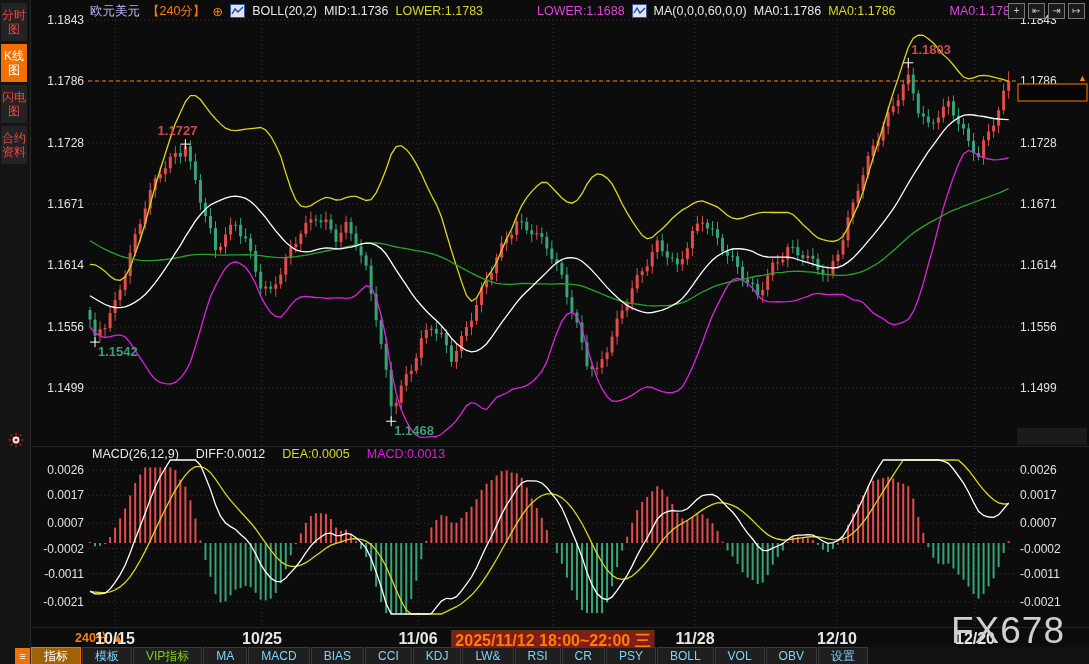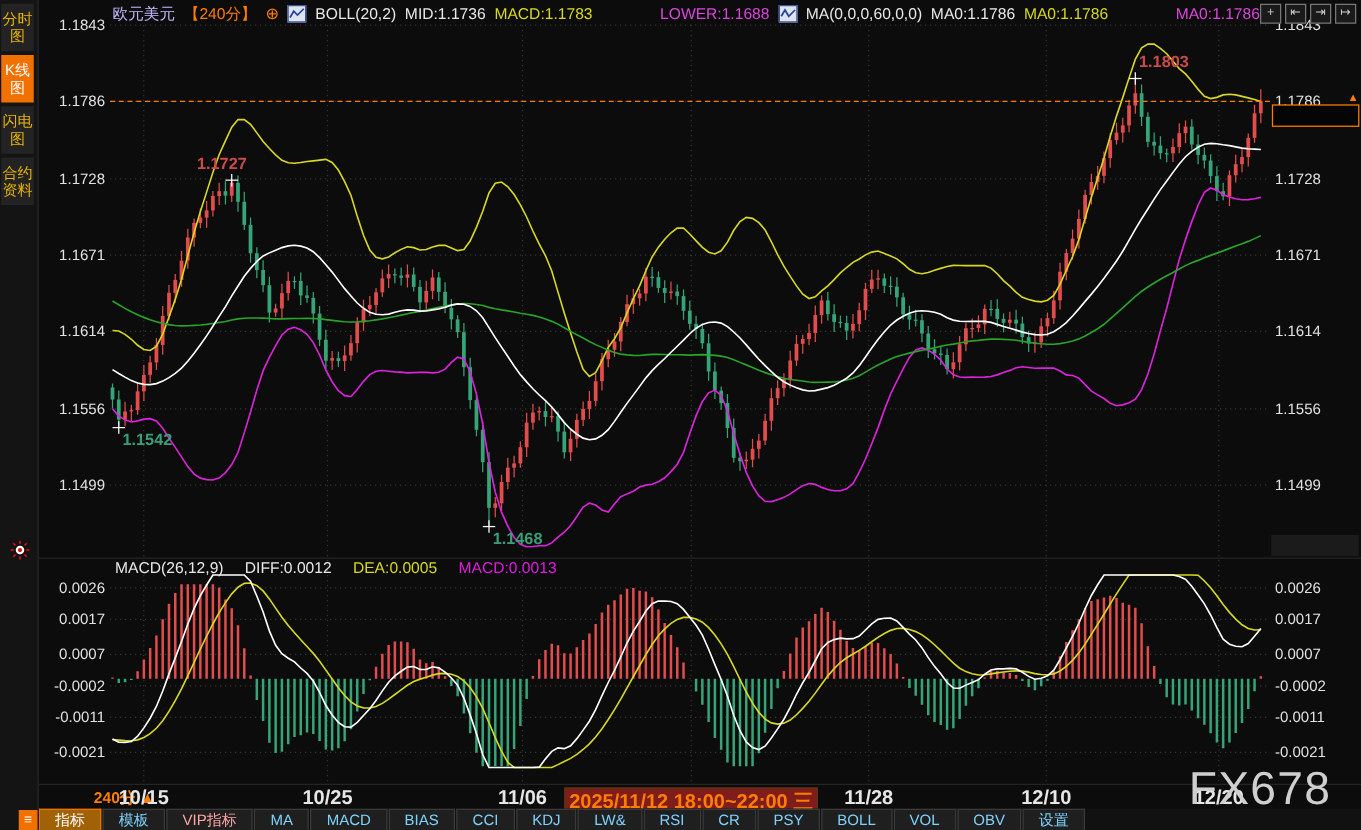--- a/index.html
+++ b/index.html
@@ -1,20 +1,20 @@
 <!DOCTYPE html>
 <html><head>
 <meta charset="utf-8">
 <style>
   html,body{margin:0;padding:0;background:#000;}
   .app{position:relative;width:1089px;height:664px;background:#0c0c0c;overflow:hidden;
        font-family:"Liberation Sans","DejaVu Sans",sans-serif;}
   
   .sidebar{position:absolute;left:0;top:0;width:30px;height:664px;background:#141414;border-right:1px solid #262626;z-index:5;}
-  .side-tab{width:26px;margin:3px 1px;padding:5px 0;text-align:center;color:#eab308;background:#232323;
+  .side-tab{width:26px;margin:3px 1px;padding:5px 0;text-align:center;color:#ef4444;background:#232323;
             font-size:12px;line-height:14px;cursor:pointer;word-break:break-all;}
   .side-tab.active{background:#f07000;color:#fff;}
   .side-alarm{position:absolute;left:8px;top:432px;width:16px;height:16px;}
   .side-gear{position:absolute;left:15px;top:648px;width:15px;height:16px;background:#f07000;color:#fff;
              font-size:11px;line-height:16px;text-align:center;}
   
   .header{position:absolute;left:90px;top:2px;height:18px;display:flex;align-items:center;gap:7px;
           font-size:12.5px;color:#e8e8e8;white-space:nowrap;z-index:4;}
   .hdr-orange{color:#ff7d00;}
   .hdr-yellow{color:#d8d820;}
@@ -30,21 +30,21 @@
   
   .xaxis-row{position:absolute;left:30px;top:629px;width:1059px;height:29px;z-index:4;}
   .period-label{position:absolute;left:45px;top:1px;color:#ff7d00;font-size:12.5px;font-weight:bold;cursor:pointer;}
   .x-label{position:absolute;transform:translateX(-50%);top:1px;font-size:16px;color:#e6e6e6;font-weight:bold;white-space:nowrap;}
   .x-label.hl{color:#ff7d00;background:#7f1d1d;border:1px solid #57380a;padding:0 3px;font-weight:bold;}
   
   .toolbar{position:absolute;left:31px;top:647px;width:1058px;height:17px;background:#111;display:flex;gap:1px;z-index:4;}
   .tb-item{padding:1px 12px 0 12px;background:#1f1f1f;border:1px solid #3a3a3a;border-bottom:none;color:#7dd3fc;
            font-size:12px;line-height:14px;cursor:pointer;white-space:nowrap;}
   .tb-item.active{background:#a16207;color:#fff;border-color:#f07000;}
-  .tb-item.vip{color:#fca5a5;}
+  .tb-item.vip{color:#84cc16;}
   .watermark{position:absolute;left:951px;top:610px;font-size:37px;color:#cfcfcf;z-index:5;pointer-events:none;
              font-family:"Liberation Sans","DejaVu Sans",sans-serif;letter-spacing:1px;}
   svg.chart{position:absolute;left:0;top:0;z-index:1;}
 </style>
 </head>
 <body>
 
 <div class="app">
 
   <svg id="chart" class="chart" width="1089" height="664">
@@ -720,21 +720,21 @@
     <span style="color:#c4b5fd;">欧元美元</span>
     <span class="hdr-orange">【240分】</span>
     <span class="hdr-plus">⊕</span>
     <span class="mini-chart-icon">
       <svg width="13" height="12">
           <polyline points="1,9 4,4 7,7 12,2" fill="none" stroke="#24459a" stroke-width="1.4"></polyline>
         </svg>
     </span>
     <span>BOLL(20,2)</span>
     <span>MID:1.1736</span>
-    <span class="hdr-yellow">MACD:1.1783</span>
+    <span class="hdr-yellow">LOWER:1.1783</span>
     <span class="hdr-magenta">LOWER:1.1688</span>
     <span class="mini-chart-icon">
       <svg width="13" height="12">
           <polyline points="1,8 4,3 7,8 12,3" fill="none" stroke="#24459a" stroke-width="1.4"></polyline>
         </svg>
     </span>
     <span>MA(0,0,0,60,0,0)</span>
     <span>MA0:1.1786</span>
     <span class="hdr-yellow">MA0:1.1786</span>
     <span class="hdr-magenta">MA0:1.1786</span>

